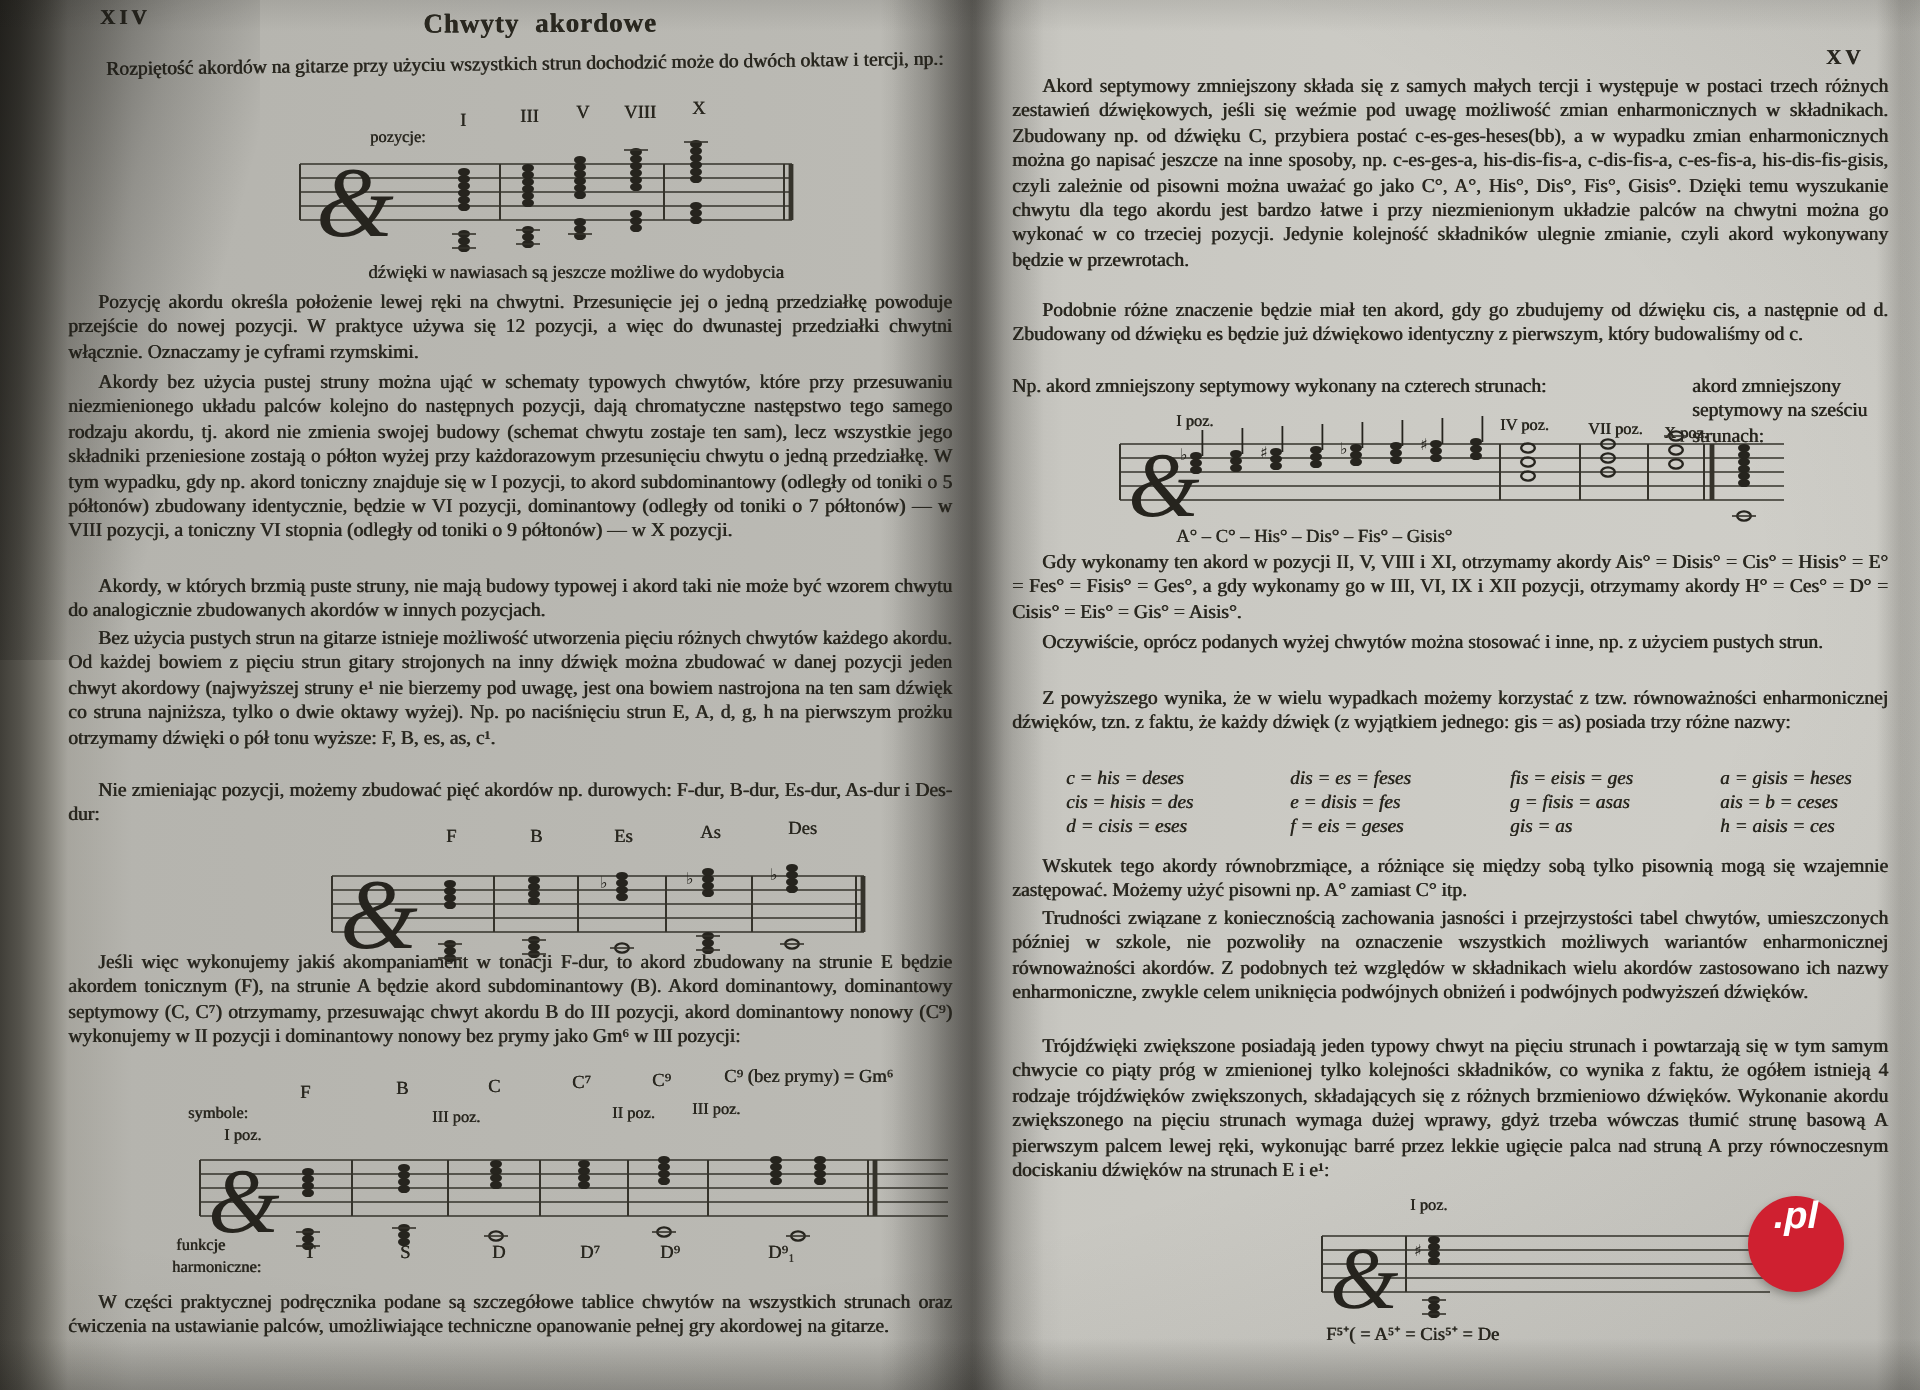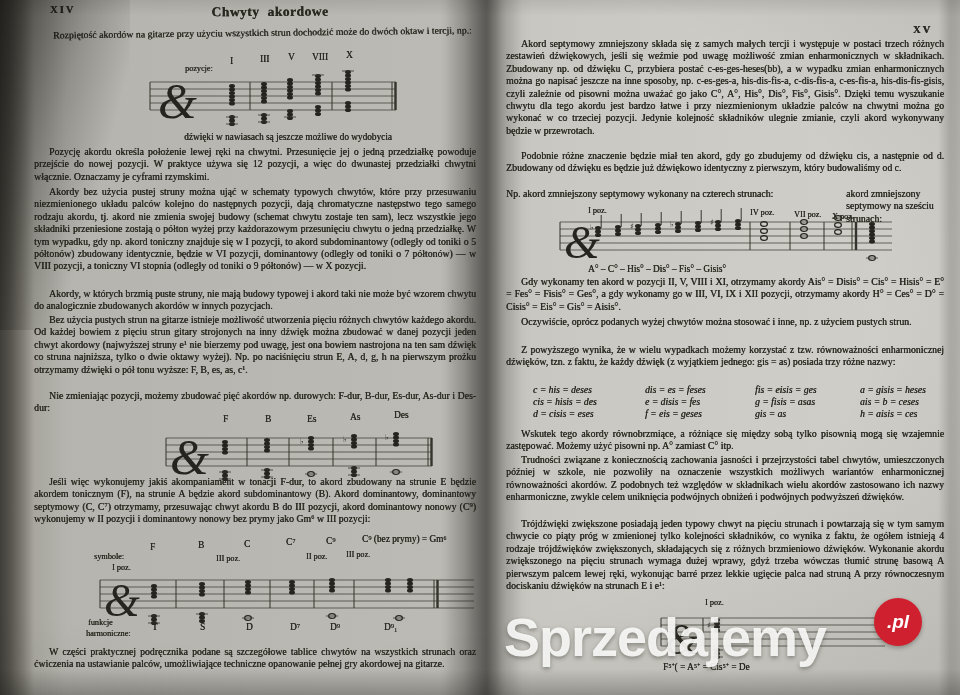--- a/index.html
+++ b/index.html
@@ -40,21 +40,21 @@
   .bl{stroke:#35332b;stroke-width:1;}
   .blk2{stroke:#35332b;stroke-width:2.4;}
   .ll{stroke:#35332b;stroke-width:0.8;}
   .stem{stroke:#26241e;stroke-width:0.9;}
   .clef{font-family:"Liberation Serif",serif;font-style:italic;fill:#26241e;}
   .acc{font-family:"DejaVu Sans",sans-serif;font-size:8px;fill:#26241e;}
   .wm-text{position:absolute;left:504px;top:606px;z-index:8;font-family:"Liberation Sans",sans-serif;
       font-weight:700;font-size:54px;letter-spacing:-1px;color:rgba(251,251,249,0.90);
       text-shadow:0 2px 4px rgba(80,78,70,0.55);}
   .wm-badge{position:absolute;left:874px;top:598px;width:48px;height:48px;border-radius:50%;z-index:9;
-      background:#cf2030;display:flex;align-items:center;justify-content:center;
+      background:#cf2030;display:flex;justify-content:center;
       font-family:"Liberation Sans",sans-serif;font-weight:700;font-style:italic;font-size:19px;color:#fff;
       box-shadow:0 2px 4px rgba(60,58,52,0.4);}
 </style>
 </head>
 <body>
 
 <div class="photo">
 
   
   <svg width="0" height="0">
@@ -409,18 +409,17 @@
       </g>
     </svg>
     <div class="mlab" style="left:8px;top:64px;">F⁵⁺( = A⁵⁺ = Cis⁵⁺ = De</div>
   </div>
 
   
   <div class="corner"></div>
   <div class="shade-gutter"></div>
 
   
-  <div class="wm-text">Sprzedajemy</div>
   <div class="wm-badge">
     <span>.pl</span>
   </div>
 
 </div>
 
 </body></html>

